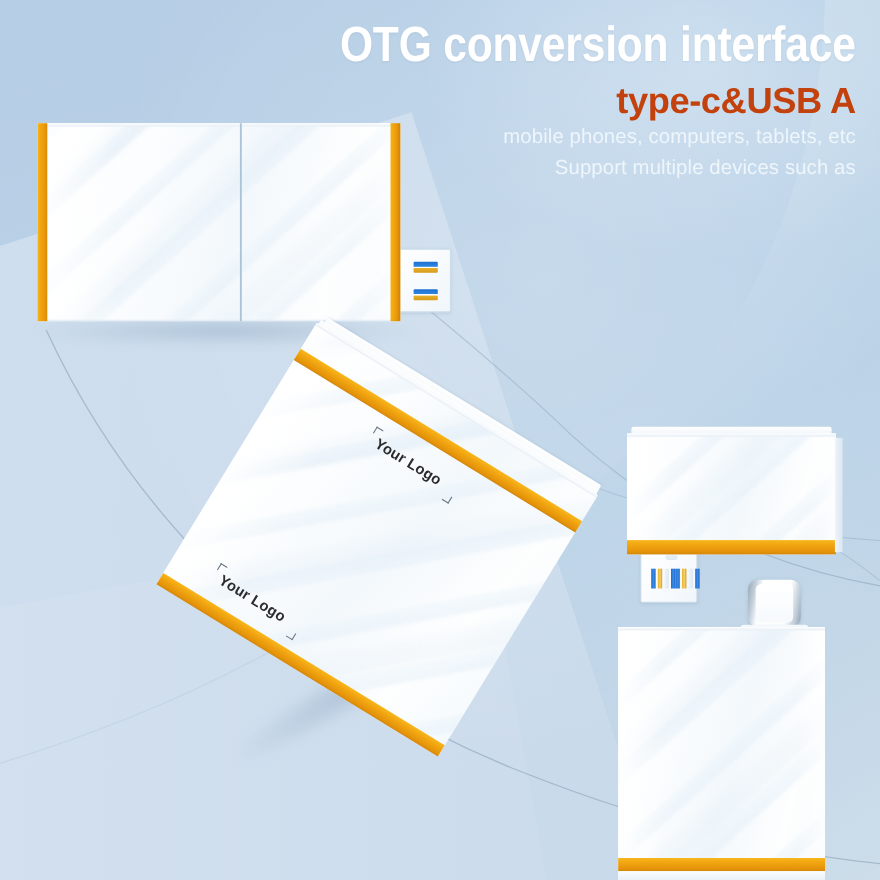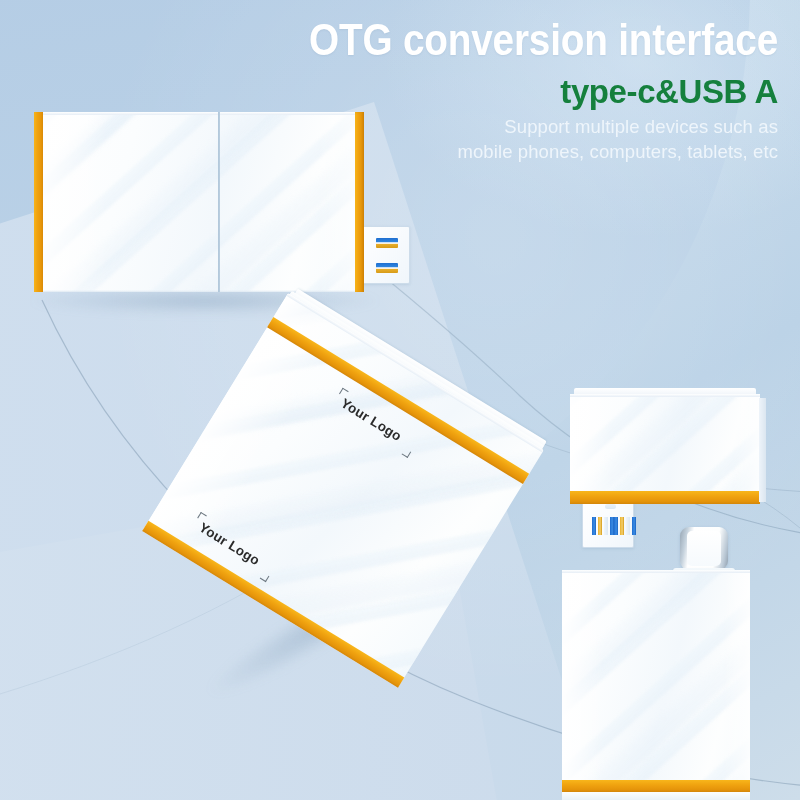--- a/index.html
+++ b/index.html
@@ -75,21 +75,21 @@
     transform:scaleX(.86);
     transform-origin:right center;
     white-space:nowrap;
     text-shadow:0 1px 2px rgba(120,150,175,.18);
   }
   .subhead {
     margin-top:7px;
     font-size:33px;
     line-height:38px;
     font-weight:700;
-    color:#15803d;
+    color:#c2410c;
     letter-spacing:-0.4px;
     white-space:nowrap;
   }
   .blurb {
     margin-top:3px;
     font-size:18.5px;
     line-height:25px;
     font-weight:400;
     color:#eef5fb;
     letter-spacing:.1px;
@@ -259,22 +259,22 @@
     <path d="M 688 466 C 730 480 766 500 800 528" fill="none" stroke="rgba(128,154,178,.3)" stroke-width="1"></path>
     <path d="M 0 694 C 110 660 230 610 330 540" fill="none" stroke="rgba(140,165,188,.18)" stroke-width="1"></path>
   </svg>
 
   <div class="bg-glowtop"></div>
   <div class="bg-vig"></div>
 
   <div class="copy">
     <div class="headline">OTG conversion interface</div>
     <div class="subhead">type-c&amp;USB A</div>
+    <div class="blurb" style="margin-top:0;">mobile phones, computers, tablets, etc</div>
     <div class="blurb">Support multiple devices such as</div>
-    <div class="blurb" style="margin-top:0;">mobile phones, computers, tablets, etc</div>
   </div>
 
   <div class="shadow-soft" style="left:30px; top:288px; width:350px; height:26px;"></div>
 
   <div class="usb-plug" style="left:348px; top:226px; width:62px; height:58px; border-radius:2px;">
     <div class="usb-tab" style="left:6px; top:25px; width:7px; height:10px; border-radius:4px;"></div>
     <div class="pin-h" style="left:27px; top:11px;"></div>
     <div class="pin-h" style="left:27px; top:36px;"></div>
   </div>
 

